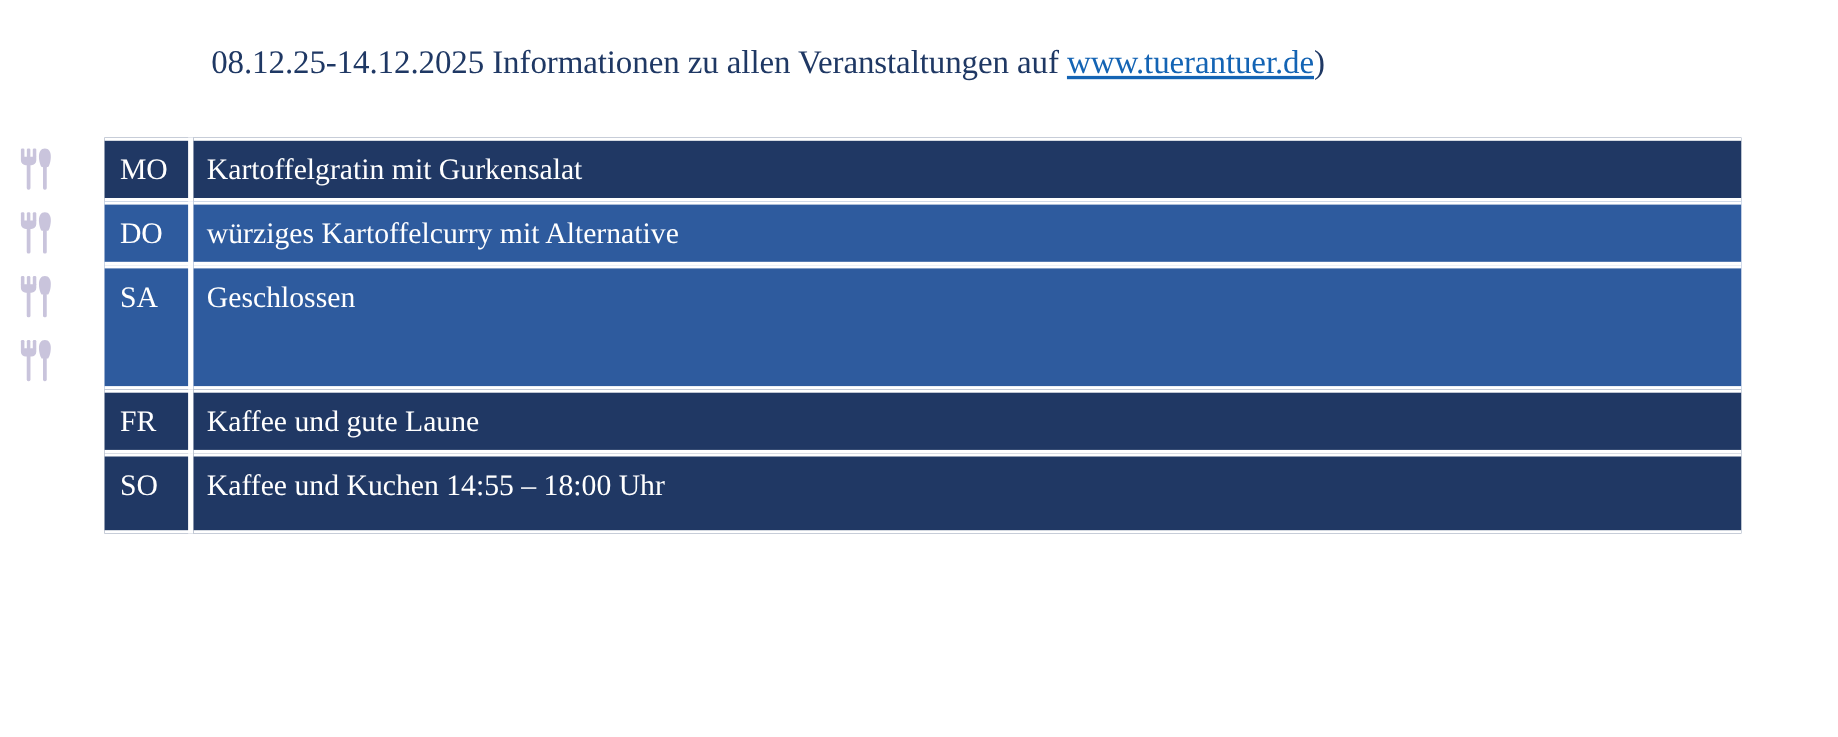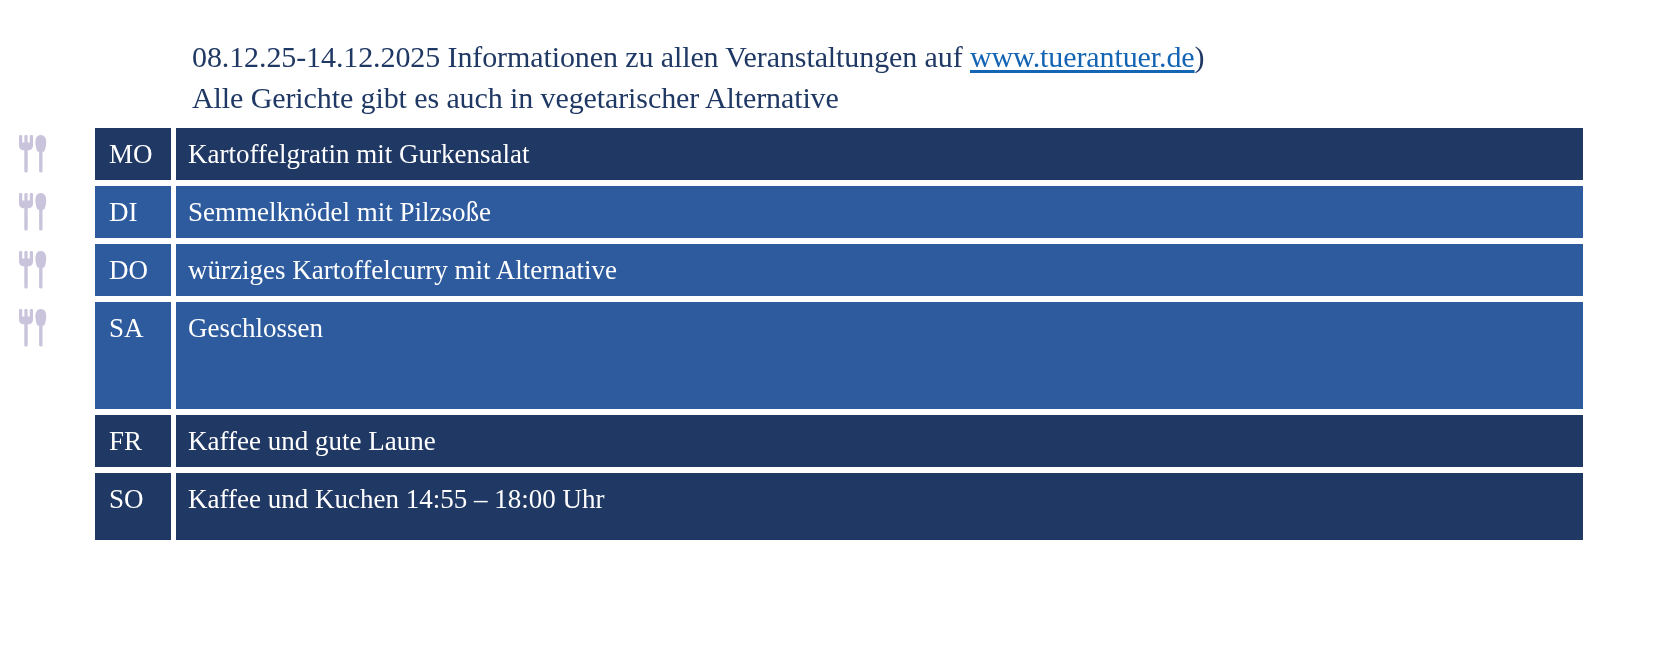--- a/index.html
+++ b/index.html
@@ -100,21 +100,20 @@
 </style>
 </head>
 <body>
 
 <div id="page">
 
   <div class="header">
     <div class="header-line">
       <span>08.12.25-14.12.2025 Informationen zu allen Veranstaltungen auf </span><a class="header-link" href="#">www.tuerantuer.de</a><span class="paren">)</span>
     </div>
-    <div class="header-line">Alle Gerichte gibt es auch in vegetarischer Alternative</div>
   </div>
 
   <div class="icon-col">
       <div class="cutlery-slot">
         <span class="cutlery"><svg width="34" height="40" viewBox="0 0 34 40" xmlns="http://www.w3.org/2000/svg">
             <g fill="#C9C4DC">
               <rect x="1" y="1" width="3.2" height="8.5" rx="1.2"></rect>
               <rect x="6.4" y="1" width="3.2" height="8.5" rx="1.2"></rect>
               <rect x="11.8" y="1" width="3.2" height="8.5" rx="1.2"></rect>
               <path d="M1 8.5 h14 v3.2 a4.5 4.5 0 0 1 -4.5 4.5 h-5 A4.5 4.5 0 0 1 1 11.7 Z"></path>
@@ -168,24 +167,20 @@
       <div class="cutlery-slot"></div>
     </div>
 
   <table class="menu-table">
     <tbody id="menu-body">
         <tr class="menu-row row-dark h-normal">
           <td class="cell cell-day">MO</td>
           <td class="cell cell-dish">Kartoffelgratin mit Gurkensalat</td>
         </tr>
         <tr class="menu-row row-light h-normal">
-          <td class="cell cell-day">DI</td>
-          <td class="cell cell-dish">Semmelknödel mit Pilzsoße</td>
-        </tr>
-        <tr class="menu-row row-light h-normal">
           <td class="cell cell-day">DO</td>
           <td class="cell cell-dish">würziges Kartoffelcurry mit Alternative</td>
         </tr>
         <tr class="menu-row row-light h-tall">
           <td class="cell cell-day">SA</td>
           <td class="cell cell-dish">Geschlossen</td>
         </tr>
         <tr class="menu-row row-dark h-normal">
           <td class="cell cell-day">FR</td>
           <td class="cell cell-dish">Kaffee und gute Laune</td>

